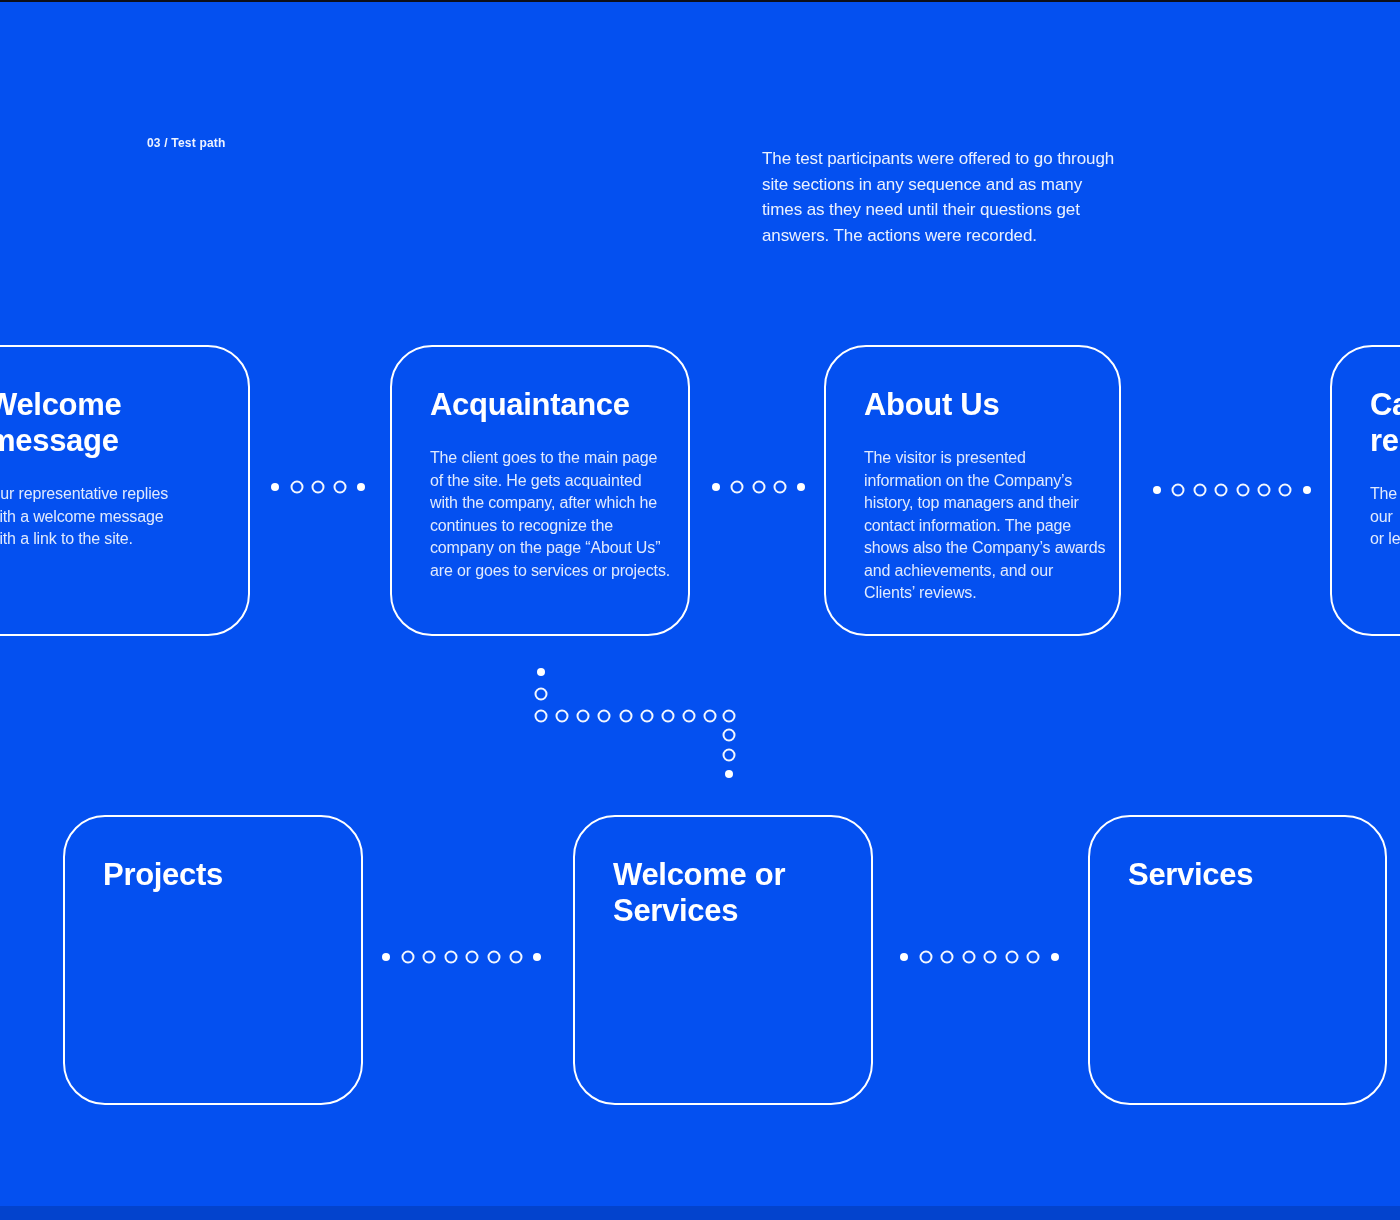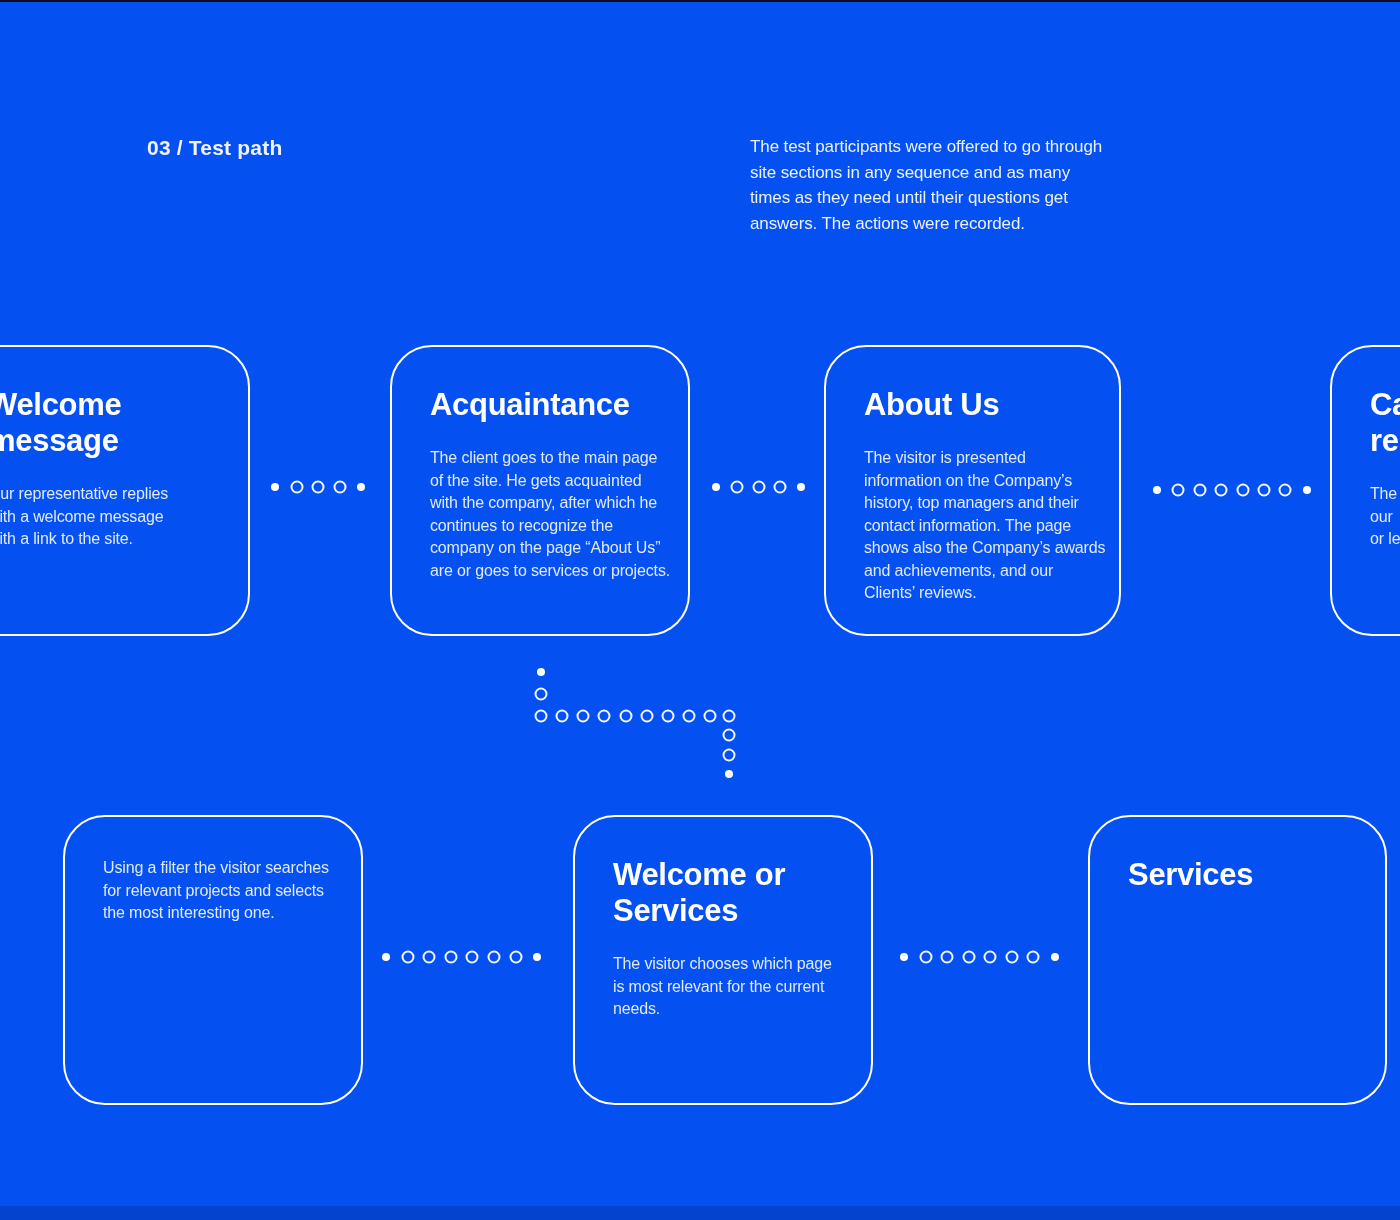--- a/index.html
+++ b/index.html
@@ -8,28 +8,28 @@
     font-family:"Liberation Sans",sans-serif;
     background:var(--bg,#0450F0);
     position:relative;
   }
   #canvas{position:absolute;inset:0;overflow:hidden;}
   .top-strip{position:absolute;top:0;left:0;width:100%;height:2px;background:#0d0f1a;}
   .bottom-strip{position:absolute;bottom:0;left:0;width:100%;height:14px;background:rgba(0,12,50,0.18);}
 
   .kicker{
     position:absolute;left:147px;top:136px;
-    font-size:21px;font-weight:700;letter-spacing:.2px;
+    font-size:12px;font-weight:700;letter-spacing:.2px;
     color:#eef3ff;white-space:nowrap;
   }
   .intro{
     position:absolute;left:750px;top:134px;width:440px;
     font-size:17px;line-height:25.6px;letter-spacing:-.1px;
     color:rgba(255,255,255,.92);
-    white-space:pre-line;margin:0;
+    white-space:pre-line;margin:12px;
   }
 
   .card{
     position:absolute;box-sizing:border-box;
     border:2px solid var(--card-border,#ffffff);
     border-radius:42px;
     padding:40px 14px 0 38px;
     background:transparent;
   }
   .c0{left:-52px;top:345px;width:302px;height:291px;}
@@ -100,31 +100,26 @@
 
   <div class="card c3">
     <h2 class="card-title">Ca
 re</h2>
     <p class="card-body">The
 our
 or le</p>
   </div>
 
   <div class="card c4">
-    <p class="card-body">Using a filter the visitor searches
-for relevant projects and selects
-the most interesting one.</p>
+    <h2 class="card-title">Projects</h2>
   </div>
 
   <div class="card c5">
     <h2 class="card-title">Welcome or
 Services</h2>
-    <p class="card-body">The visitor chooses which page
-is most relevant for the current
-needs.</p>
   </div>
 
   <div class="card c6">
     <h2 class="card-title">Services</h2>
   </div>
 
   <div id="dots-layer">
       <div class="dot filled" style="left: 275px; top: 487px;"></div>
       <div class="dot hollow" style="left: 296.5px; top: 487px;"></div>
       <div class="dot hollow" style="left: 318px; top: 487px;"></div>

